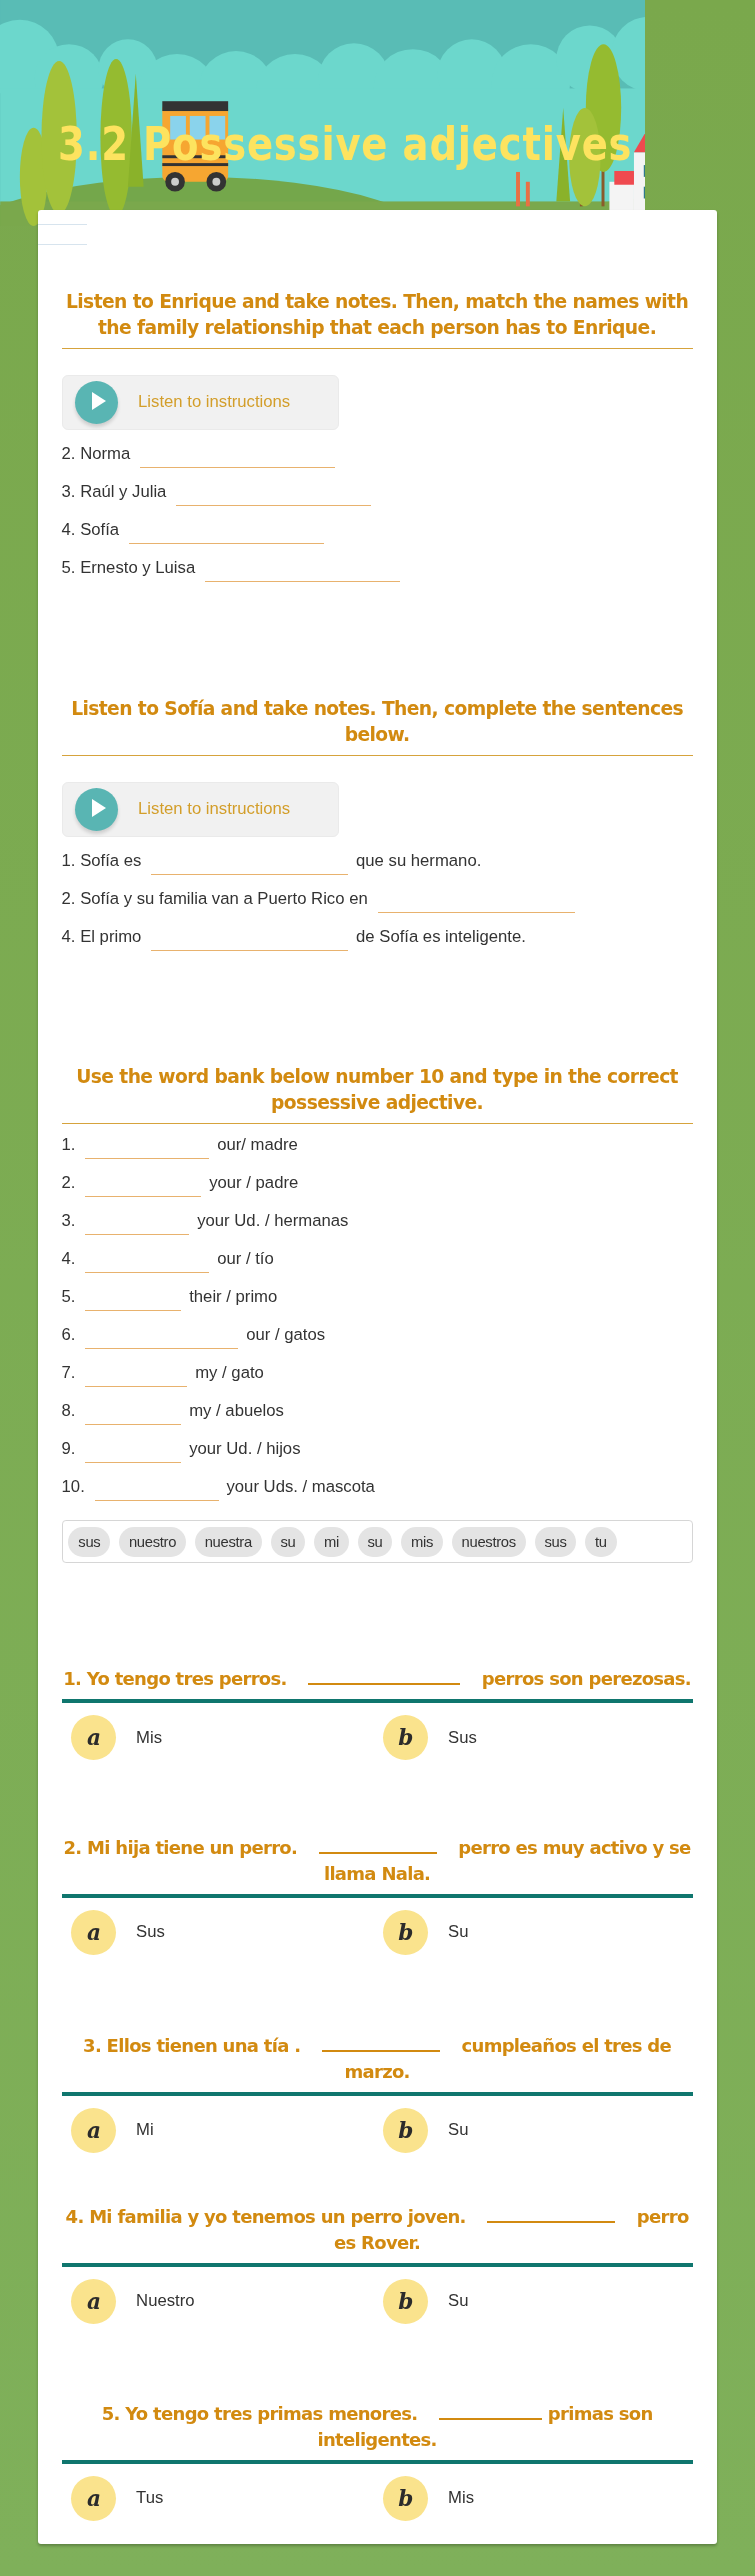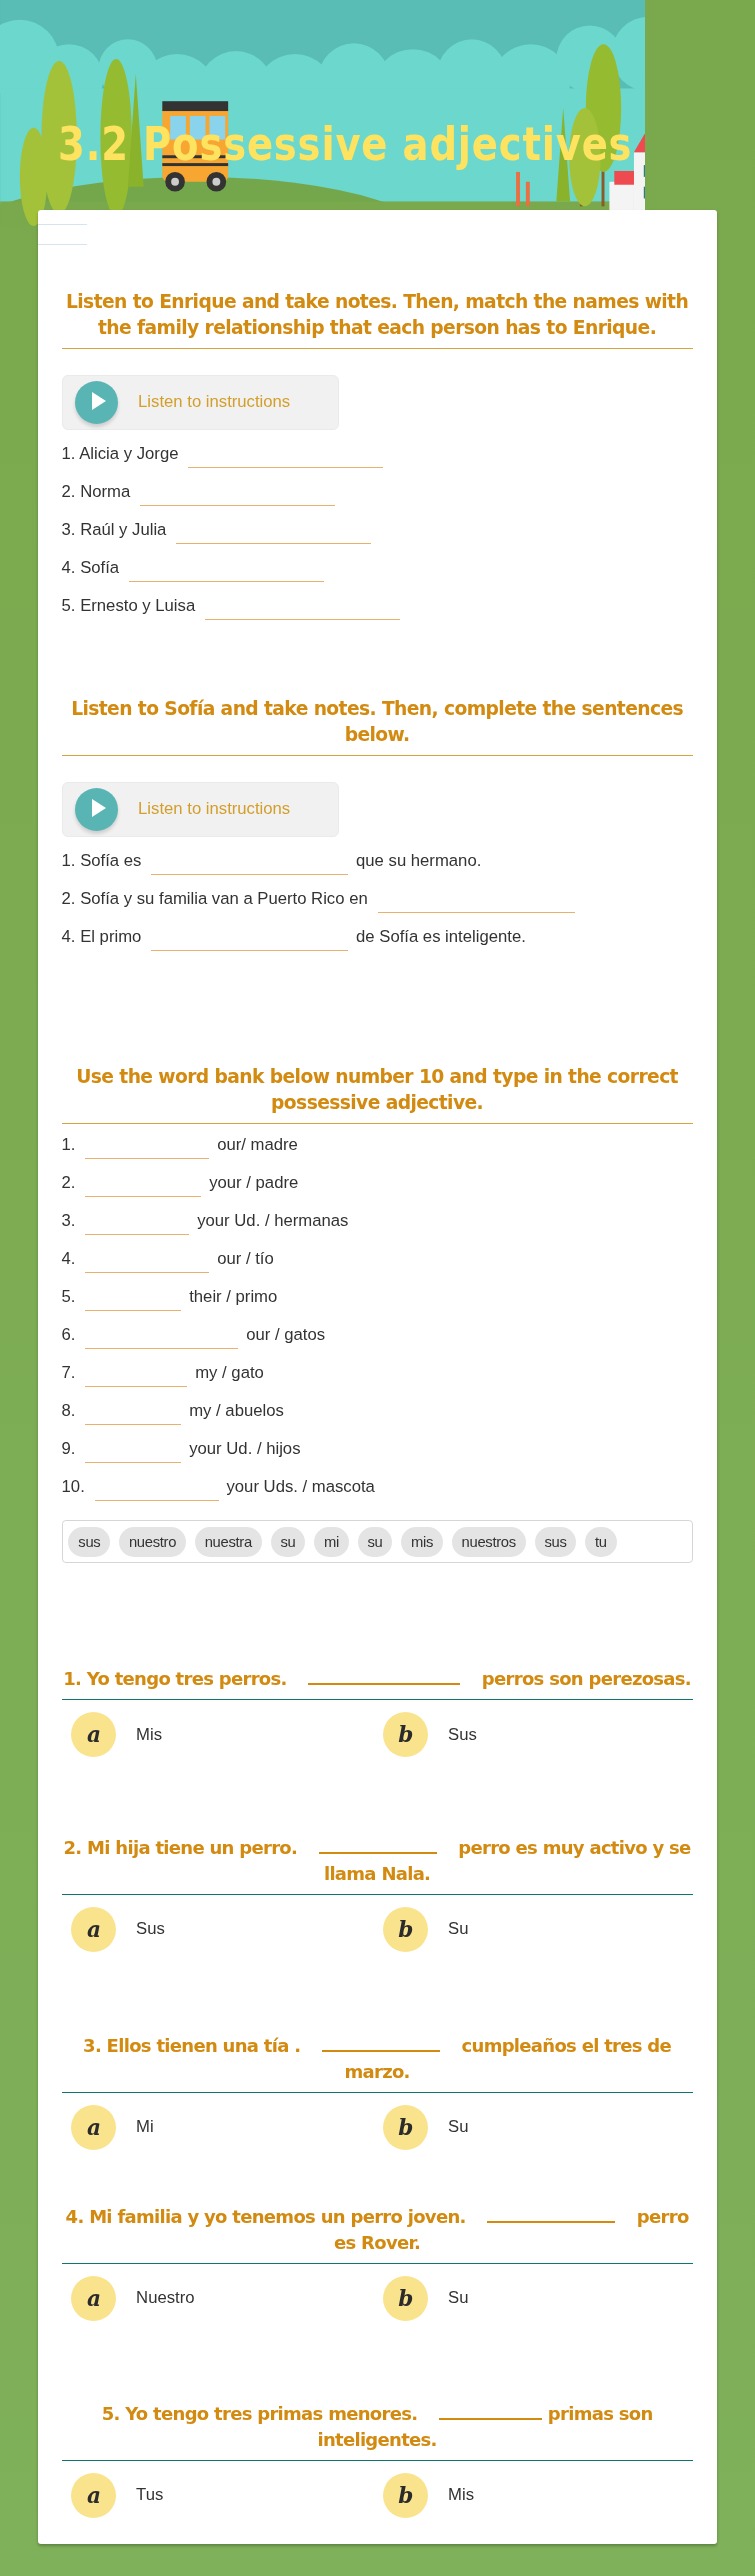--- a/index.html
+++ b/index.html
@@ -143,21 +143,21 @@
     letter-spacing: -0.3px;
   }
   .mc-head {
     font-family: "DejaVu Sans", sans-serif;
     font-weight: bold;
     color: #d28a10;
     font-size: 18px;
     line-height: 25.6px;
     letter-spacing: -0.7px;
     padding-bottom: 7.9px;
-    border-bottom: 1px solid #0f766e;
+    border-bottom: 4px solid #0f766e;
   }
   .mc-blank {
     display: inline-block;
     border-bottom: 2px solid #d28a10;
     height: 17.7px;
     margin: 0 21.6px;
   }
   .options { display: flex; margin-top: 11.8px; }
   .option {
     display: flex; align-items: center;
@@ -275,24 +275,20 @@
     </div>
 
   <div class="section" style="top:79px;">
     <div class="sec-head">Listen to Enrique and take notes.   Then, match the names with the family relationship that each person has to Enrique.</div>
     <div class="listen-btn">
       <div class="play"></div>
       <span class="listen-label">Listen to instructions</span>
     </div>
     <div style="margin-top:5.9px;">
       <div class="line-item">
-        <span>1. Alicia y Jorge</span>
-        <span class="blank" style="width:195px;"></span>
-      </div>
-      <div class="line-item">
         <span>2. Norma</span>
         <span class="blank" style="width:195px;"></span>
       </div>
       <div class="line-item">
         <span>3. Raúl y Julia</span>
         <span class="blank" style="width:195px;"></span>
       </div>
       <div class="line-item">
         <span>4. Sofía</span>
         <span class="blank" style="width:195px;"></span>

